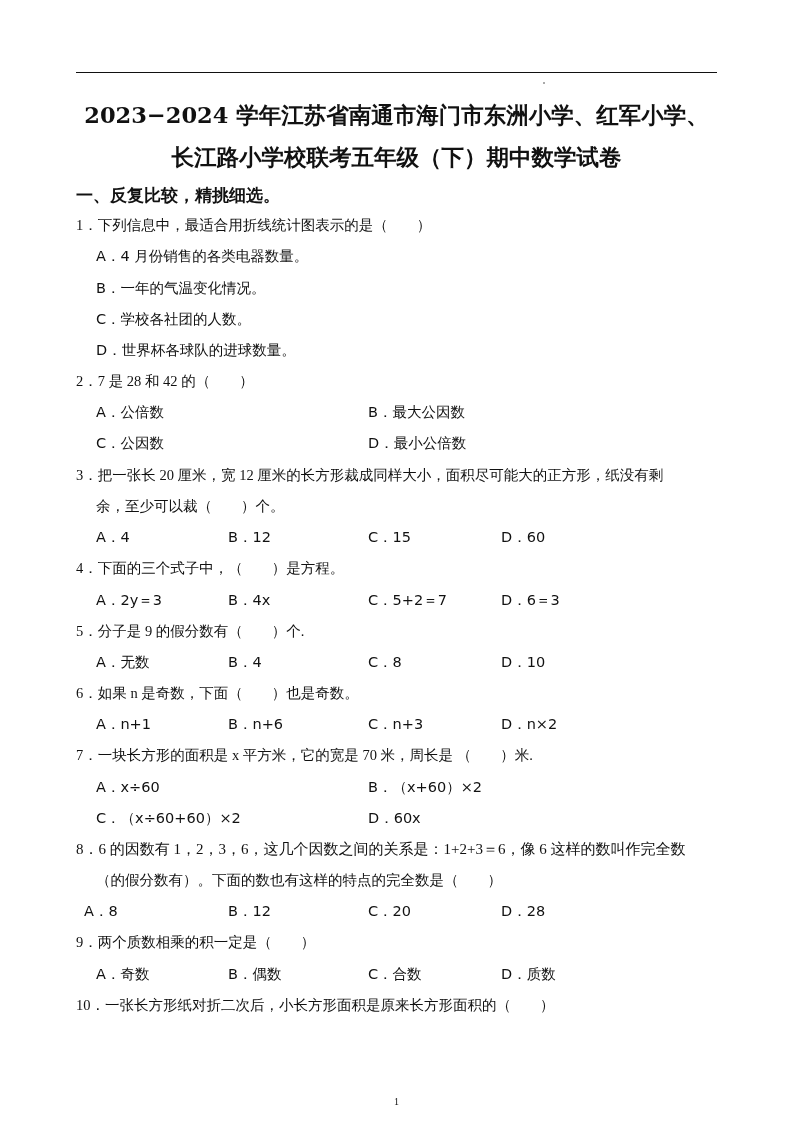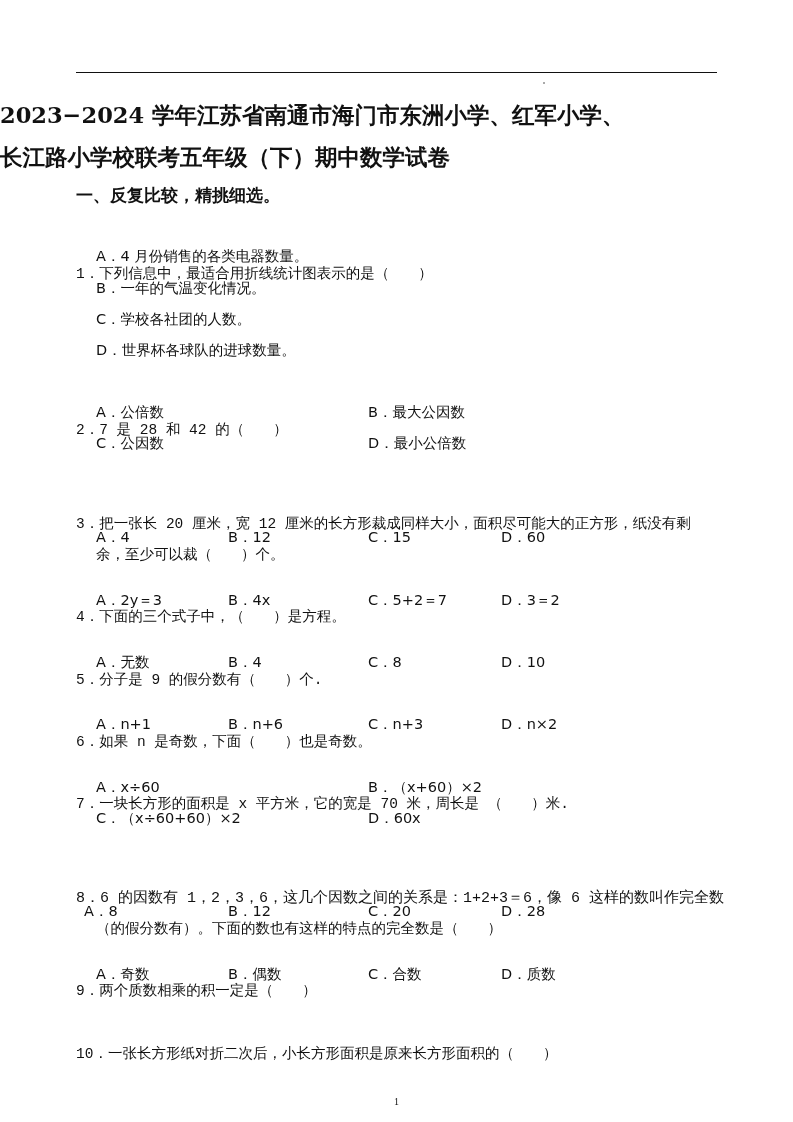--- a/index.html
+++ b/index.html
@@ -1,29 +1,29 @@
 <!DOCTYPE html>
 <html><head>
 <meta charset="utf-8">
 <style>
   html, body { margin: 0; padding: 0; background: #ffffff; }
   body { width: 793px; height: 1122px; position: relative; overflow: hidden;
          font-family: "DejaVu Serif", "Liberation Serif", serif; color: #111; }
   .rule { position: absolute; left: 76px; top: 72px; width: 641px; height: 0;
           border-top: 1.3px solid #111; }
   .dot { position: absolute; left: 543px; top: 82px; width: 2px; height: 2px; background: #aaa; }
-  .title { position: absolute; left: 0; width: 793px; 
+  .title { position: absolute; left: 0; width: 793px; text-align: center;
            font-weight: bold; font-size: 22.5px; letter-spacing: 0px; color: #111;
            font-family: "DejaVu Serif", "Liberation Serif", serif; }
   .title.l1 { top: 100px; }
   .title.l2 { top: 142px; }
   .section { position: absolute; left: 76px; top: 184px; font-size: 17px; font-weight: bold;
              font-family: "DejaVu Sans", "Liberation Sans", sans-serif; }
   .line { position: absolute; left: 76px; font-size: 14.5px; white-space: nowrap;
-          font-family: Liberation Mono, monospace; margin-top: 48px; }
+          font-family: Liberation Serif, serif; }
   .opt { position: absolute; font-size: 14.5px; white-space: nowrap;
          font-family: "DejaVu Sans", "Liberation Sans", sans-serif; }
   .pgnum { position: absolute; top: 1096px; left: 0; width: 793px; text-align: center;
            font-size: 10px; font-family: "Liberation Serif", serif; }
 </style>
 </head>
 <body>
 
 <div class="rule"></div>
 <div class="dot"></div>
@@ -49,21 +49,21 @@
 <div class="line" style="left:96px;top:497px">余，至少可以裁（　　）个。</div>
 <div class="opt" style="left:96px;top:528px">A．4</div>
 <div class="opt" style="left:228px;top:528px">B．12</div>
 <div class="opt" style="left:368px;top:528px">C．15</div>
 <div class="opt" style="left:501px;top:528px">D．60</div>
 
 <div class="line" style="top:559px">4．下面的三个式子中，（　　）是方程。</div>
 <div class="opt" style="left:96px;top:591px">A．2y＝3</div>
 <div class="opt" style="left:228px;top:591px">B．4x</div>
 <div class="opt" style="left:368px;top:591px">C．5+2＝7</div>
-<div class="opt" style="left:501px;top:591px">D．3＝2</div>
+<div class="opt" style="left:501px;top:591px">D．6＝3</div>
 
 <div class="line" style="top:622px">5．分子是 9 的假分数有（　　）个.</div>
 <div class="opt" style="left:96px;top:653px">A．无数</div>
 <div class="opt" style="left:228px;top:653px">B．4</div>
 <div class="opt" style="left:368px;top:653px">C．8</div>
 <div class="opt" style="left:501px;top:653px">D．10</div>
 
 <div class="line" style="top:684px">6．如果 n 是奇数，下面（　　）也是奇数。</div>
 <div class="opt" style="left:96px;top:715px">A．n+1</div>
 <div class="opt" style="left:228px;top:715px">B．n+6</div>

